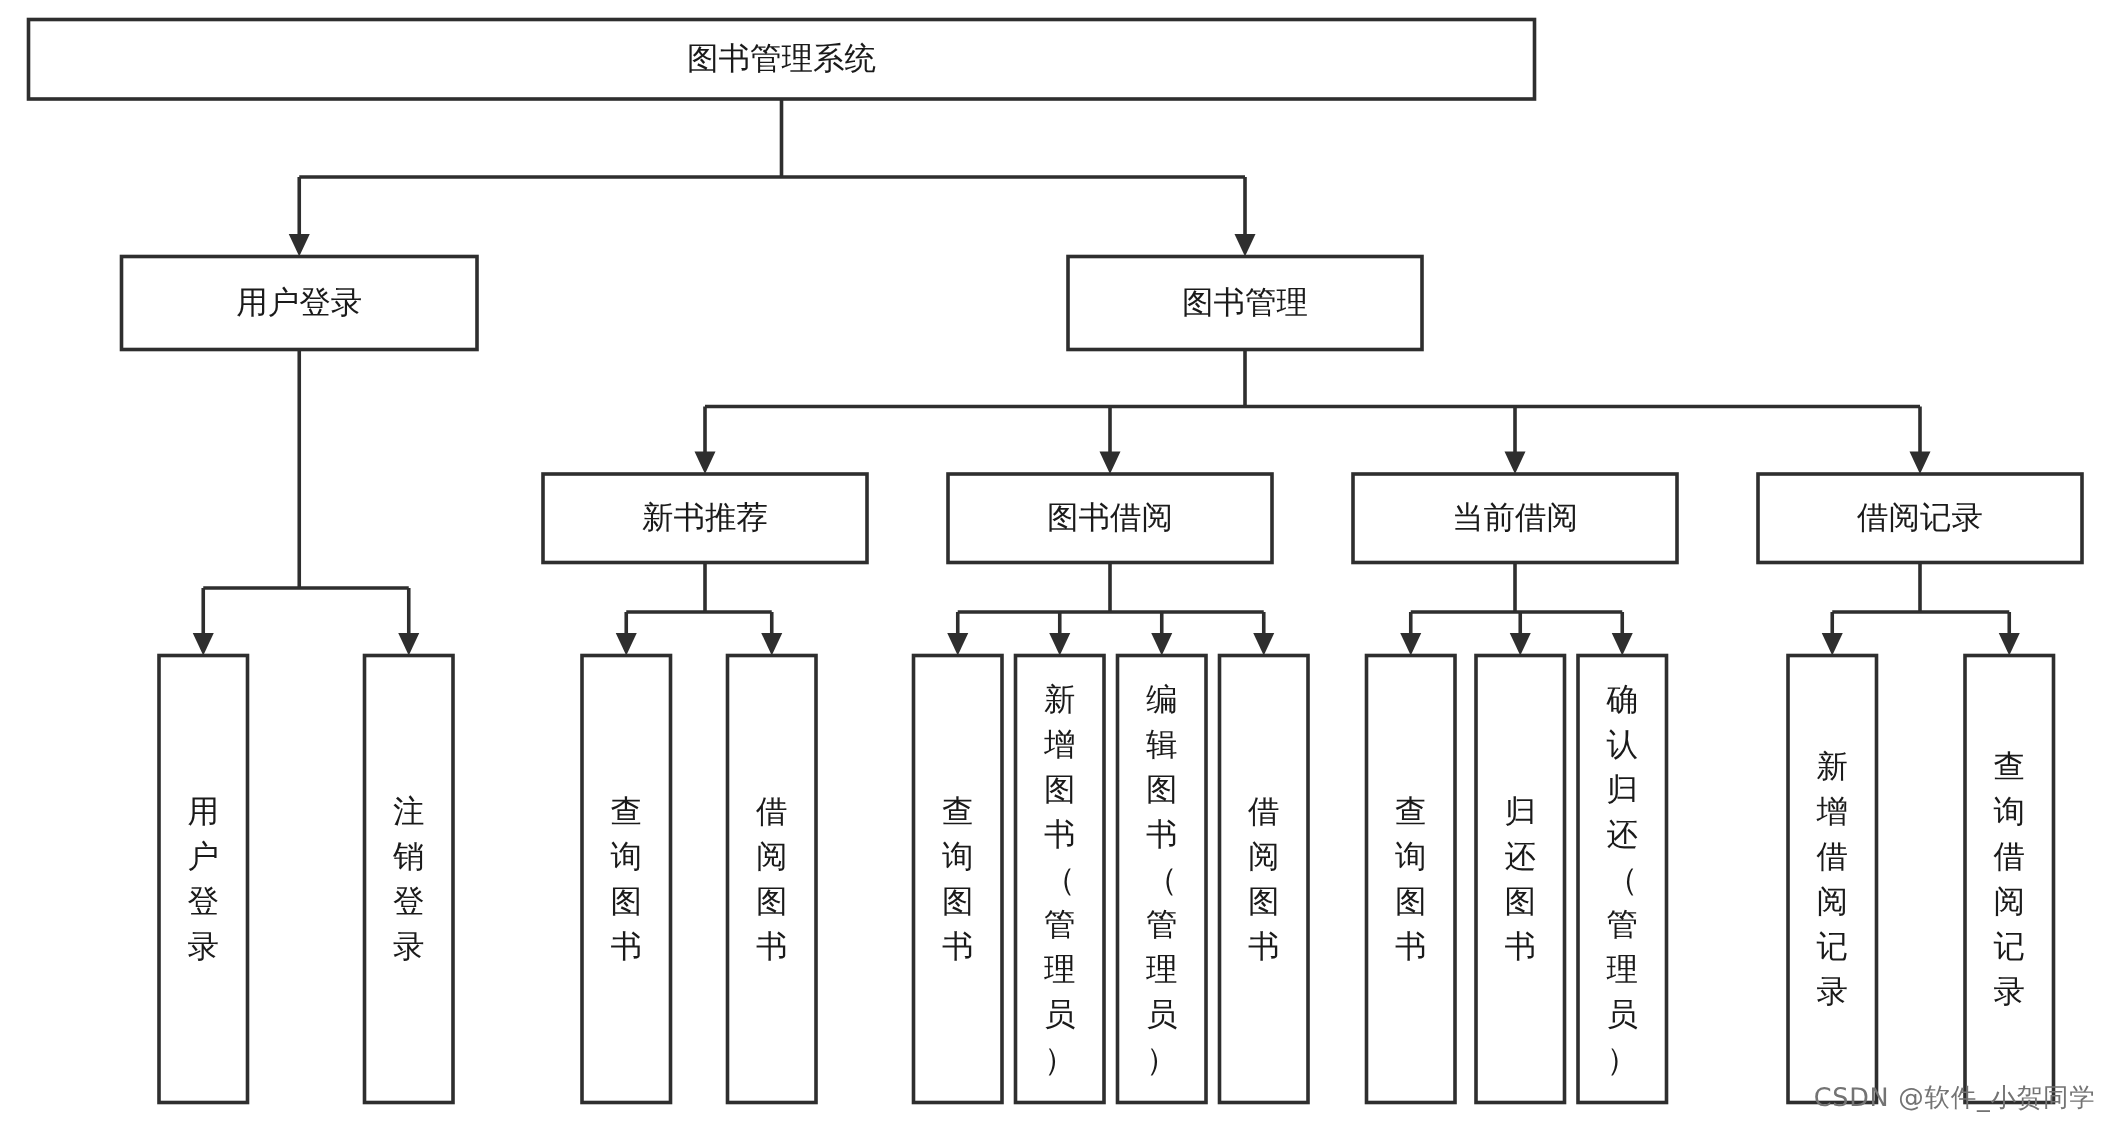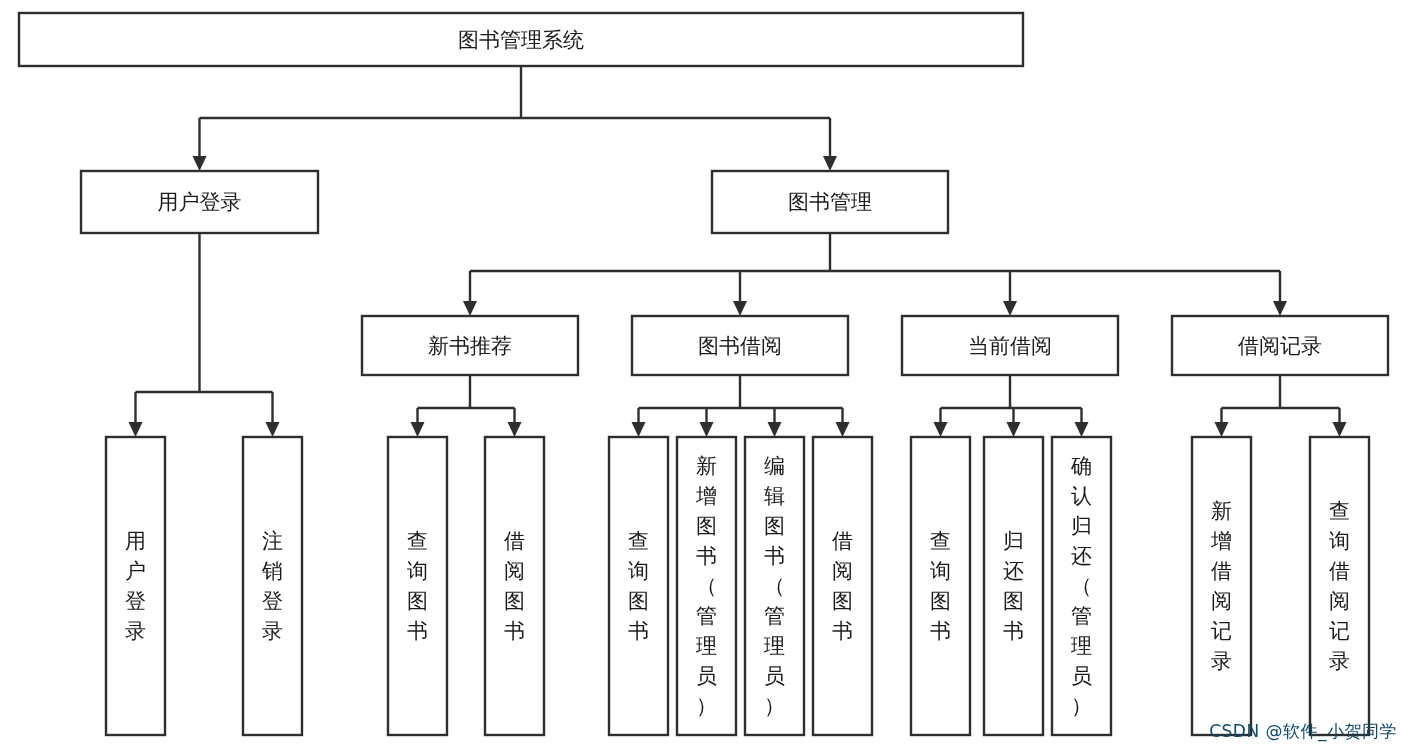--- a/index.html
+++ b/index.html
@@ -48,21 +48,21 @@
   .arrow-head {
     fill: #2e2e2e;
     stroke: none;
   }
   .watermark {
     position: absolute;
     right: 8px;
     bottom: 4px;
     font-family: "DejaVu Sans", "Liberation Sans", sans-serif;
     font-size: 17px;
-    color: #0c4a6e;
+    color: #737373;
     letter-spacing: 0.5px;
     white-space: nowrap;
     pointer-events: none;
   }
 </style>
 </head>
 <body>
 
 <svg id="diagram" viewBox="0 0 1405 747" xmlns="http://www.w3.org/2000/svg">
   <g id="connectors-layer">

